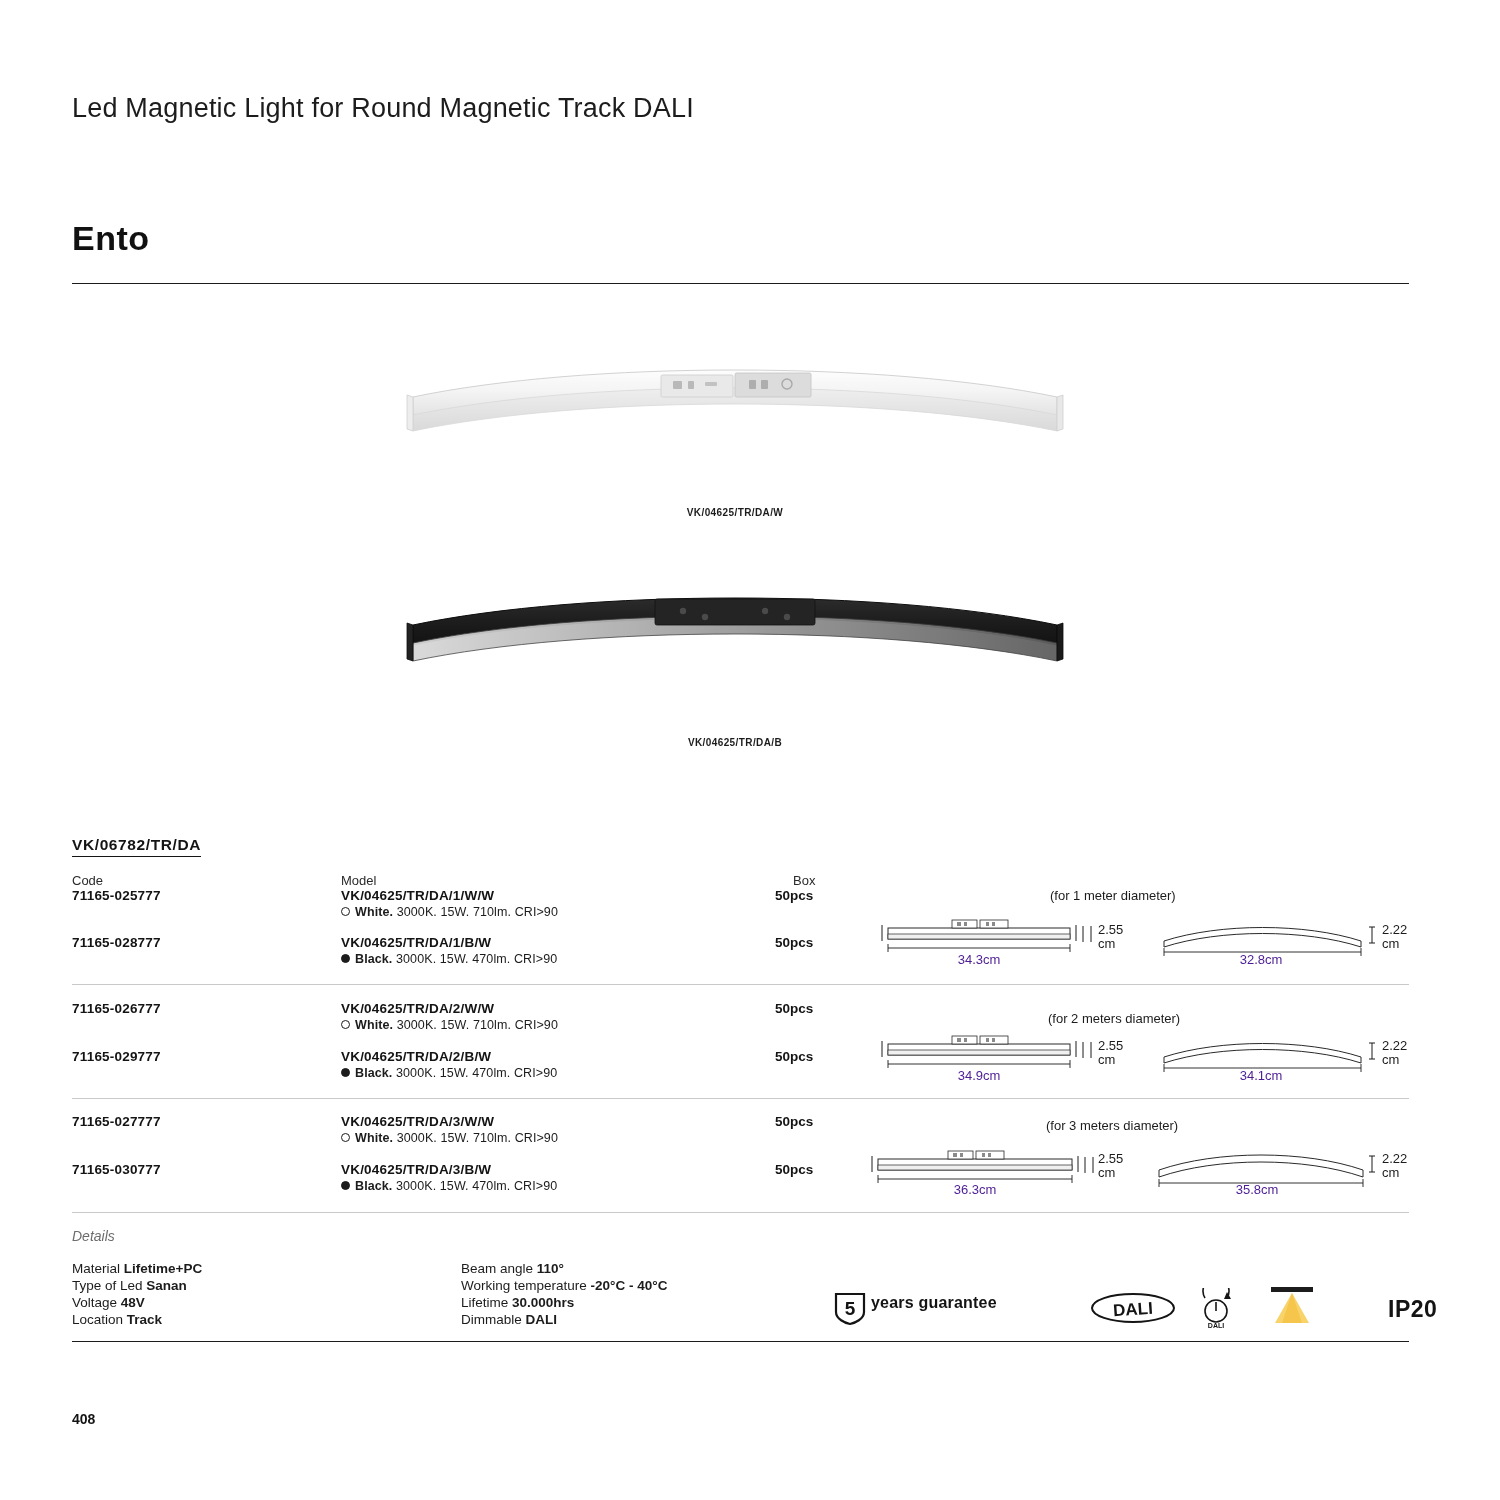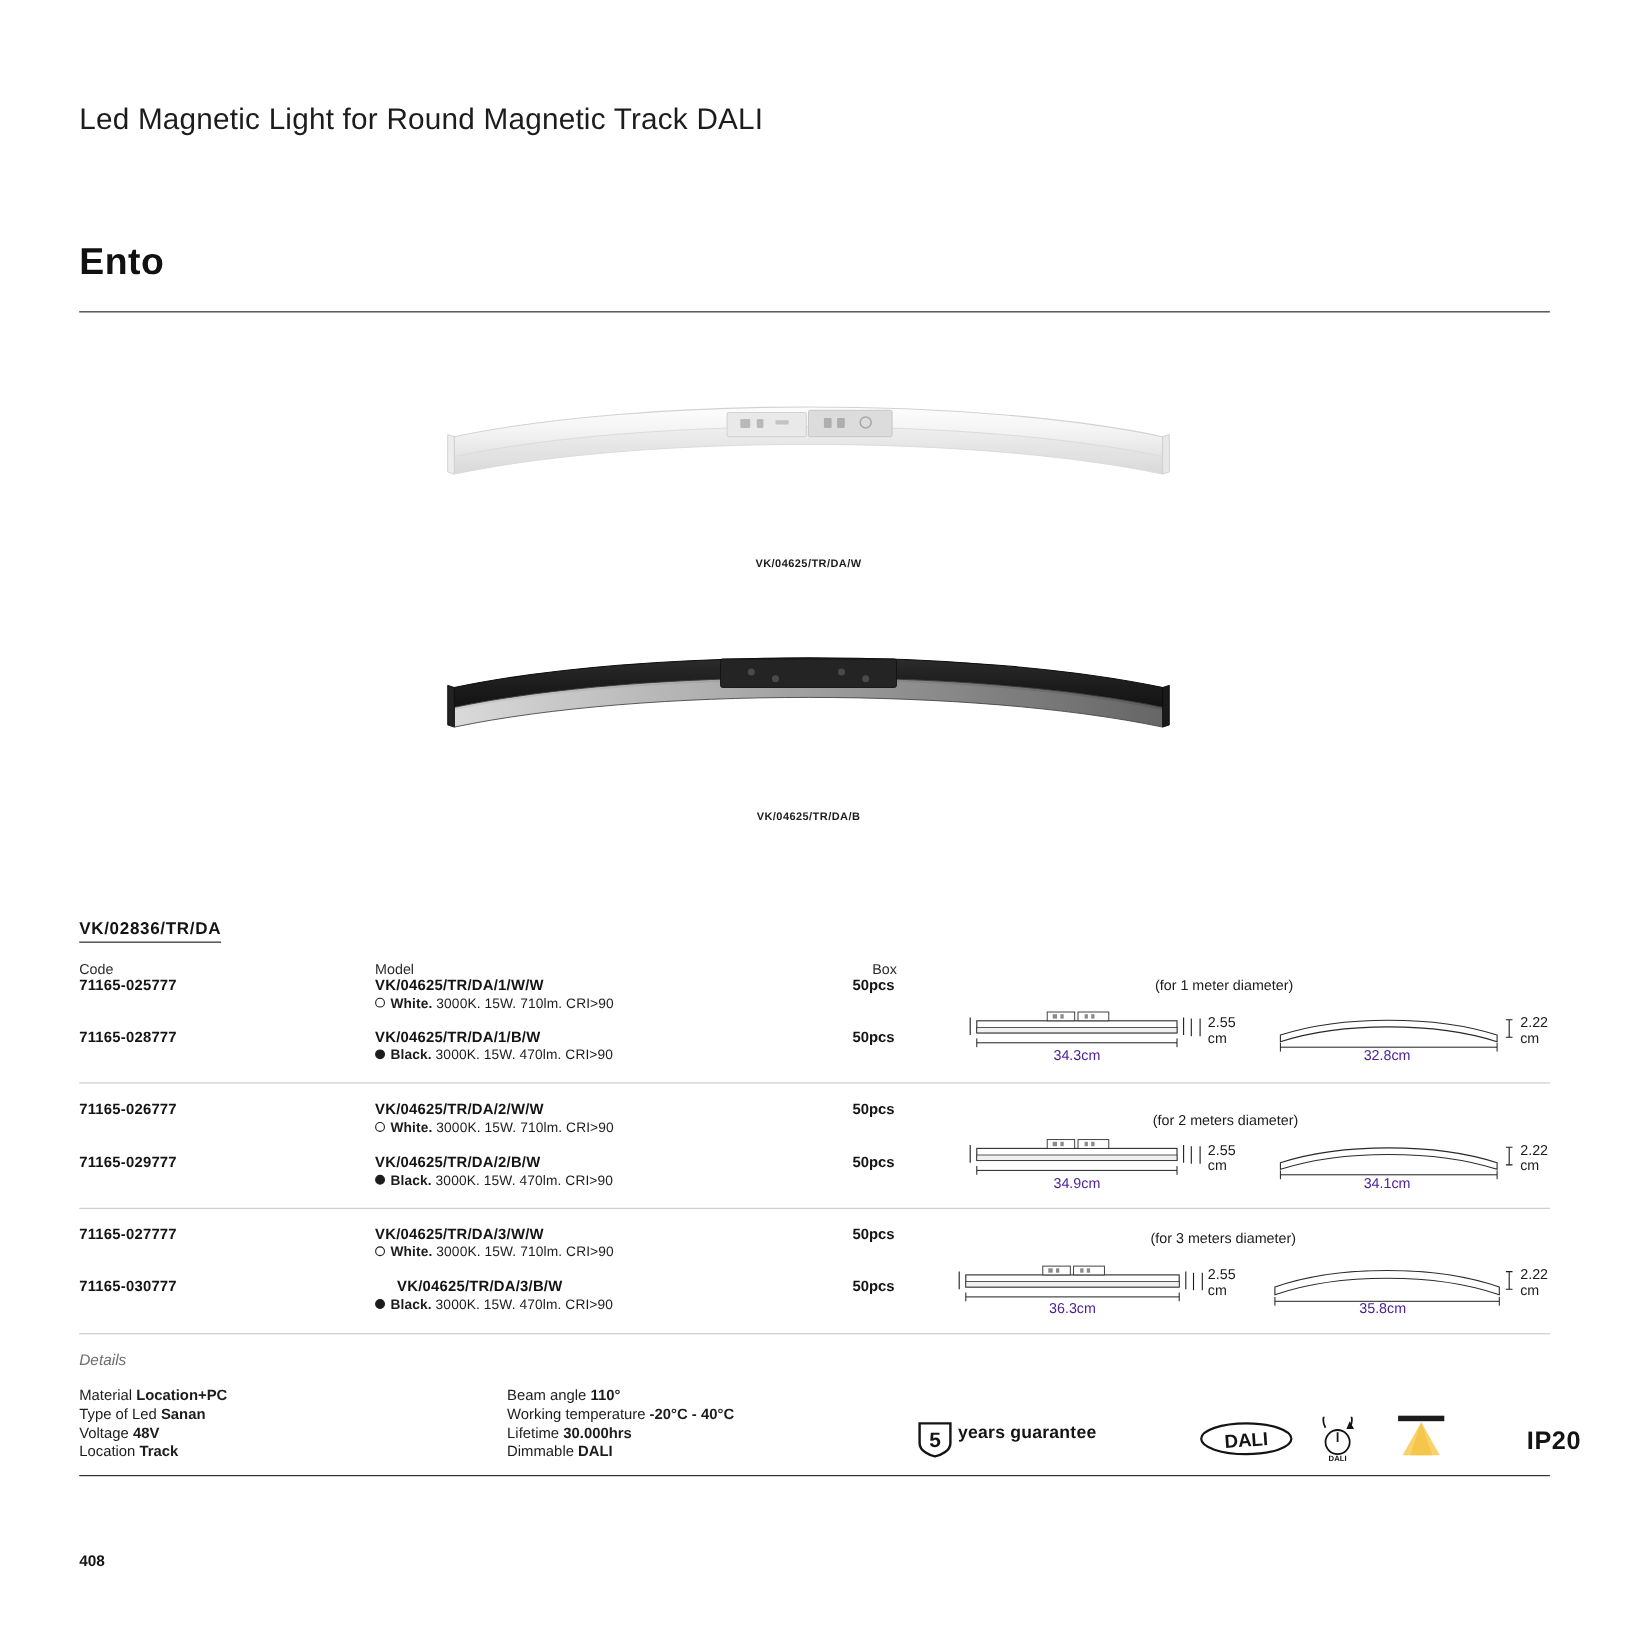--- a/index.html
+++ b/index.html
@@ -199,21 +199,21 @@
         <rect x="250" y="14" width="160" height="26" rx="2" fill="#242424" stroke="#111" stroke-width="0.8"></rect>
         <circle cx="278" cy="26" r="3.2" fill="#4a4a4a"></circle>
         <circle cx="300" cy="32" r="3.2" fill="#4a4a4a"></circle>
         <circle cx="360" cy="26" r="3.2" fill="#4a4a4a"></circle>
         <circle cx="382" cy="32" r="3.2" fill="#4a4a4a"></circle>
       </svg>
     </div>
     <div class="prod-caption" style="top:152px;">VK/04625/TR/DA/B</div>
   </div>
 
-  <div class="sku-heading">VK/02836/TR/DA</div>
+  <div class="sku-heading">VK/06782/TR/DA</div>
 
   <div class="col-head" style="left:72px; top:873px;">Code</div>
   <div class="col-head" style="left:341px; top:873px;">Model</div>
   <div class="col-head" style="left:793px; top:873px;">Box</div>
 
   <div class="code" style="left:72px;  top:888px;">71165-025777</div>
   <div class="model" style="left:341px; top:888px;">VK/04625/TR/DA/1/W/W</div>
   <div class="box" style="left:775px; top:888px;">50pcs</div>
   <div class="variant" style="left:341px; top:905px;">
     <span class="dot"></span><b>White.</b> <span>3000K. 15W. 710lm. CRI&gt;90</span>
@@ -333,21 +333,21 @@
   <div class="rule" style="top:1098px;"></div>
 
   <div class="code" style="left:72px;  top:1114px;">71165-027777</div>
   <div class="model" style="left:341px; top:1114px;">VK/04625/TR/DA/3/W/W</div>
   <div class="box" style="left:775px; top:1114px;">50pcs</div>
   <div class="variant" style="left:341px; top:1131px;">
     <span class="dot"></span><b>White.</b> <span>3000K. 15W. 710lm. CRI&gt;90</span>
   </div>
 
   <div class="code" style="left:72px;  top:1162px;">71165-030777</div>
-  <div class="model" style="left:341px; top:1162px;margin-left:20px;">VK/04625/TR/DA/3/B/W</div>
+  <div class="model" style="left:341px; top:1162px;">VK/04625/TR/DA/3/B/W</div>
   <div class="box" style="left:775px; top:1162px;">50pcs</div>
   <div class="variant" style="left:341px; top:1179px;">
     <span class="dot filled"></span><b>Black.</b> <span>3000K. 15W. 470lm. CRI&gt;90</span>
   </div>
 
   <div class="dia-note" style="left:1046px; top:1118px;">(for 3 meters diameter)</div>
 
   <svg style="position:absolute; left:870px; top:1146px;" width="212" height="42" viewBox="0 0 212 42">
     <line x1="2" y1="10" x2="2" y2="26" stroke="#1c1c1c" stroke-width="1"></line>
     <line x1="208" y1="10" x2="208" y2="26" stroke="#1c1c1c" stroke-width="1"></line>
@@ -388,21 +388,21 @@
     <span>2.22</span><br>
     <span>cm</span>
   </div>
   <div class="dim-label" style="left:1158px; top:1182px; width:198px;">35.8cm</div>
 
   <div class="rule" style="top:1212px;"></div>
 
   <div class="details-label">Details</div>
 
   <div class="det-line" style="left:72px; top:1261px;">
-    <span>Material </span><b>Location+PC</b>
+    <span>Material </span><b>Lifetime+PC</b>
   </div>
   <div class="det-line" style="left:72px; top:1278px;">
     <span>Type of Led </span><b>Sanan</b>
   </div>
   <div class="det-line" style="left:72px; top:1295px;">
     <span>Voltage </span><b>48V</b>
   </div>
   <div class="det-line" style="left:72px; top:1312px;">
     <span>Location </span><b>Track</b>
   </div>

